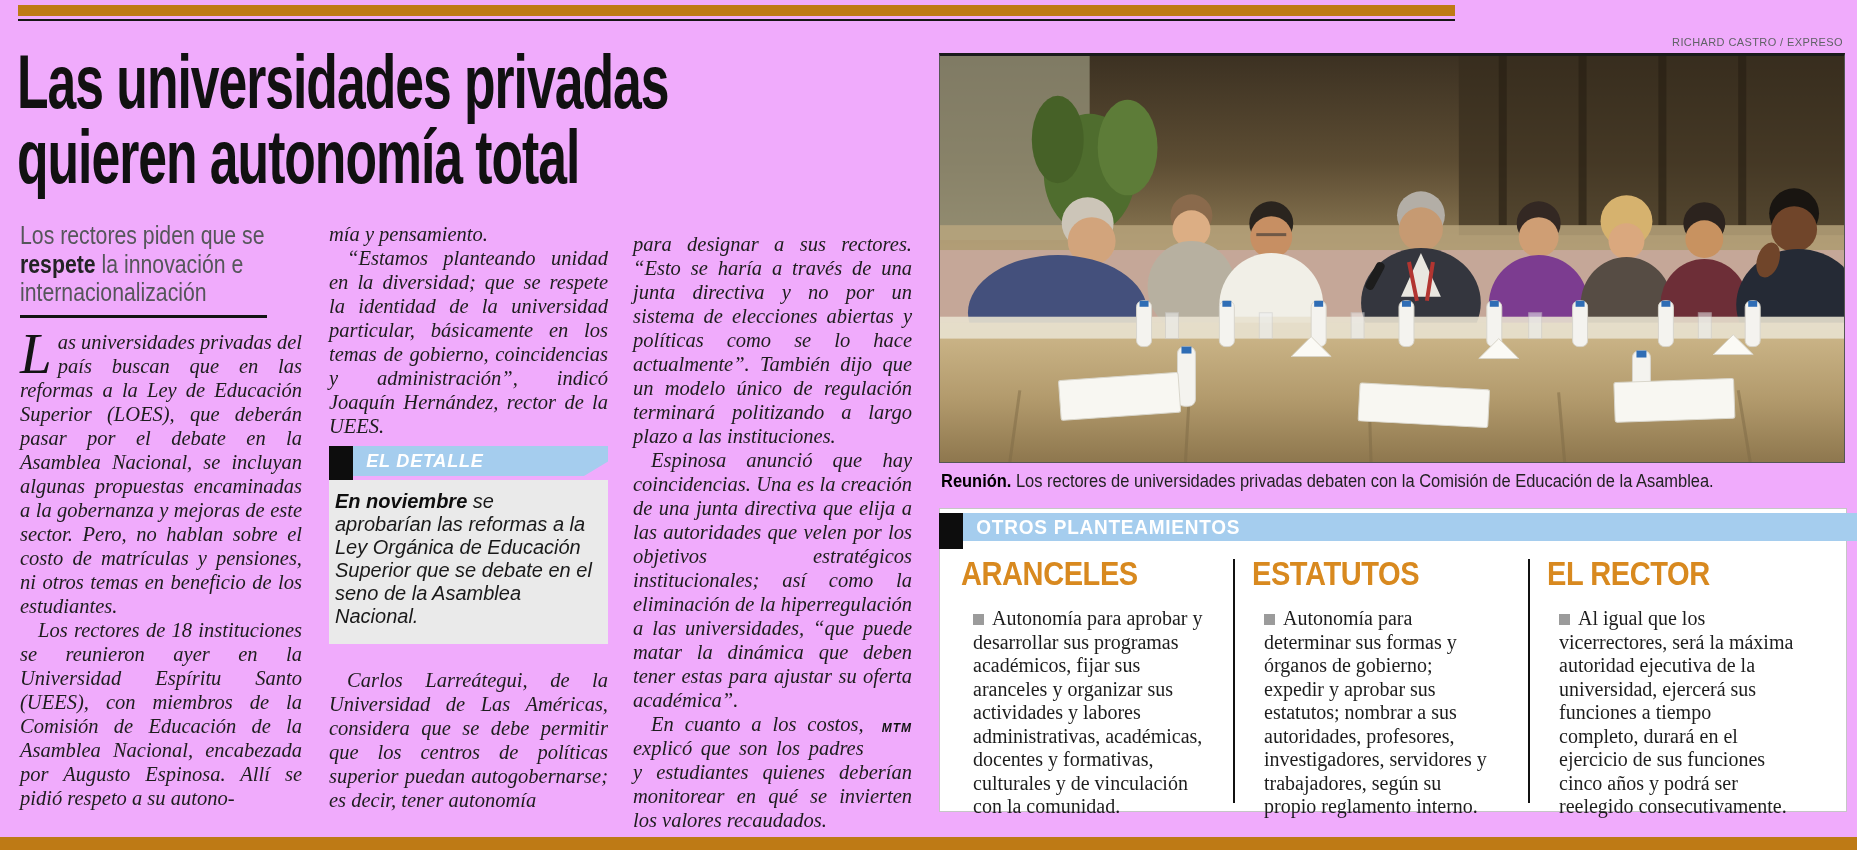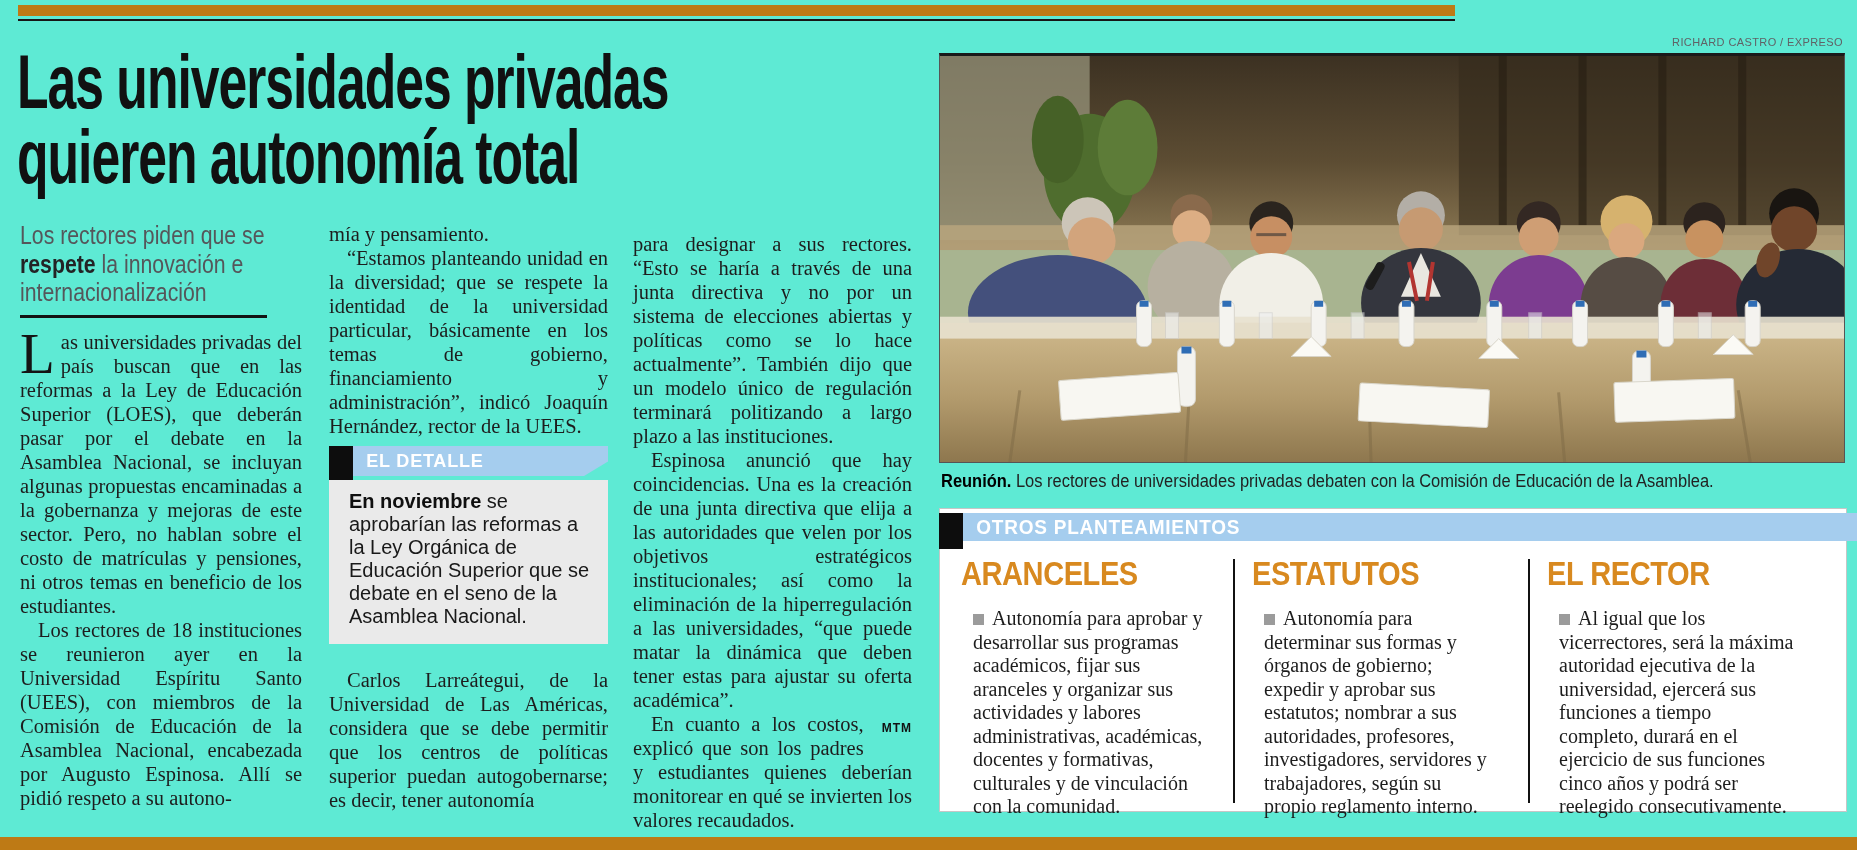--- a/index.html
+++ b/index.html
@@ -1,54 +1,54 @@
 <!DOCTYPE html>
 <html lang="es"><head>
 <meta charset="utf-8">
 <style>
   html,body{margin:0;padding:0;background:#ffffff;}
-  #page{position:relative;width:1857px;height:850px;background:#5eead4;overflow:hidden;
+  #page{position:relative;width:1857px;height:850px;background:#f0abfc;overflow:hidden;
         font-family:"Liberation Serif","DejaVu Serif",serif;color:#1f1f1f;}
 
   
   .bar{position:absolute;background:#be7a15;}
   #top-bar{left:18px;top:5px;width:1437px;height:11px;}
   #top-rule{position:absolute;left:18px;top:19px;width:1437px;height:2px;background:#161616;}
   #bottom-bar{left:0;top:837px;width:1857px;height:13px;}
 
   
   #headline{position:absolute;left:17px;top:44px;transform:scaleX(0.68);transform-origin:left top;
             font-family:"Liberation Sans","DejaVu Sans",sans-serif;font-weight:700;color:#111;
             font-size:76px;line-height:75px;letter-spacing:-1.5px;white-space:nowrap;}
   #deck{position:absolute;left:20px;top:221px;width:300px;transform:scaleX(0.85);transform-origin:left top;
         font-family:"Liberation Sans","DejaVu Sans",sans-serif;font-size:25px;line-height:28.5px;color:#55565a;}
   #deck b{color:#232325;}
   #deck-rule{position:absolute;left:20px;top:315px;width:247px;height:3px;background:#131313;}
 
   
-  .col{position:absolute;text-align:justify;font-size:20.5px;line-height:24px;color:#1d1d1d;}
+  .col{position:absolute;text-align:justify;font-size:20.5px;line-height:24px;color:#1d1d1d;font-style:italic;}
   .col p{margin:0;}
   .col p.ind{text-indent:18px;}
   #col1{left:20px;top:330px;width:282px;}
   #col2{left:329px;top:222px;width:279px;}
   #col3{left:633px;top:232px;width:279px;}
   .dropcap{float:left;font-size:57px;line-height:44px;padding:2px 6px 0 0;color:#141414;}
   .sig{float:right;font-family:"Liberation Sans","DejaVu Sans",sans-serif;font-weight:700;
        font-size:12px;letter-spacing:1px;color:#111;margin-top:4px;}
 
   
   #detail-box{margin:8px 0 24px 0;}
   .kicker-row{display:flex;align-items:stretch;}
   .kicker-square{width:24px;background:#0d0d0d;flex:0 0 24px;}
   .kicker-bar{flex:1;background:#a5cdee;height:30px;
               clip-path:polygon(0 0,100% 0,100% 52%,calc(100% - 24px) 100%,0 100%);}
   .kicker-bar .kicker-title{display:block;transform:scaleX(0.95);transform-origin:left top;
         font-family:"Liberation Sans","DejaVu Sans",sans-serif;font-weight:700;font-size:19px;
         line-height:30px;color:#fff;letter-spacing:.8px;padding-left:14px;white-space:nowrap;}
-  #detail-body{background:#eaeaea;padding:10px 12px 16px 20px;text-align:left;
+  #detail-body{background:#eaeaea;padding:10px 12px 16px 6px;text-align:left;
         font-family:"Liberation Sans","DejaVu Sans",sans-serif;font-size:20px;line-height:23px;color:#191919;}
   #detail-body b{color:#0f0f0f;}
   .detail-square{width:24px;background:#0d0d0d;flex:0 0 24px;height:34px;}
 
   
   #credit{position:absolute;right:14px;top:36px;font-family:"Liberation Sans","DejaVu Sans",sans-serif;
           font-size:11px;color:#606266;letter-spacing:.4px;}
   #photo{position:absolute;left:939px;top:53px;width:906px;height:410px;
          border-top:3px solid #1a1a1a;border-left:1px solid #555;border-right:1px solid #555;border-bottom:1px solid #555;
          box-sizing:border-box;overflow:hidden;}
@@ -95,21 +95,21 @@
   </div>
   <div id="deck-rule"></div>
 
   <div id="col1" class="col">
     <p><span class="dropcap">L</span><span>as universidades privadas del país buscan que en las reformas a la Ley de Educación Superior (LOES), que deberán pasar por el debate en la Asamblea Nacional, se incluyan algunas propuestas encaminadas a la gobernanza y mejoras de este sector. Pero, no hablan sobre el costo de matrículas y pensiones, ni otros temas en beneficio de los estudiantes.</span></p>
     <p class="ind"><span>Los rectores de 18 instituciones se reunieron ayer en la Universidad Espíritu Santo (UEES), con miembros de la Comisión de Educación de la Asamblea Nacional, encabezada por Augusto Espinosa. Allí se pidió respeto a su autono-</span></p>
   </div>
 
   <div id="col2" class="col">
     <p><span>mía y pensamiento.</span></p>
-    <p class="ind"><span>“Estamos planteando unidad en la diversidad; que se respete la identidad de la universidad particular, básicamente en los temas de gobierno, financiamiento y administración”, indicó Joaquín Hernández, rector de la UEES.</span></p>
+    <p class="ind"><span>“Estamos planteando unidad en la diversidad; que se respete la identidad de la universidad particular, básicamente en los temas de gobierno, coincidencias y administración”, indicó Joaquín Hernández, rector de la UEES.</span></p>
 
     <div id="detail-box">
       <div class="kicker-row">
         <div class="detail-square"></div>
         <div class="kicker-bar">
           <span class="kicker-title">EL DETALLE</span>
         </div>
       </div>
       <div id="detail-body">
         <b>En noviembre</b><span> se aprobarían las reformas a la Ley Orgánica de Educación Superior que se debate en el seno de la Asamblea Nacional.</span>

